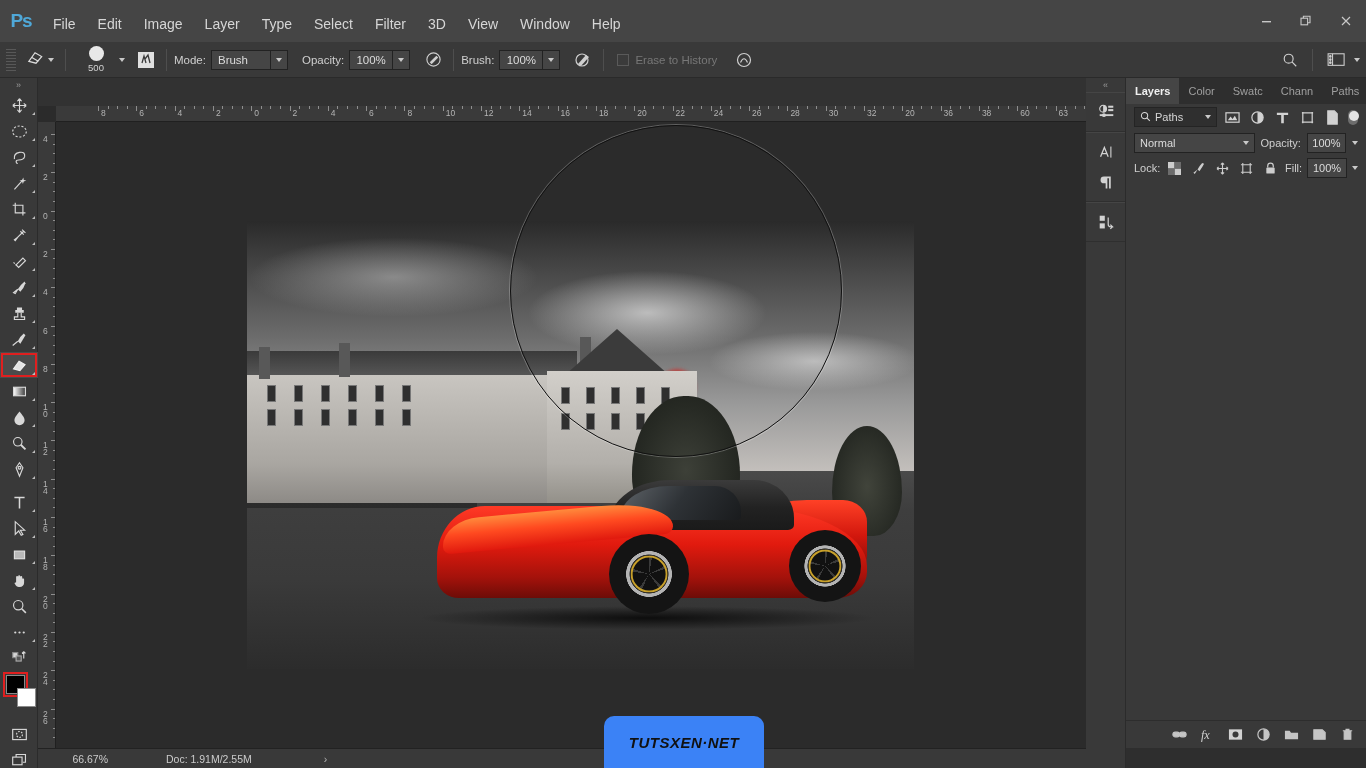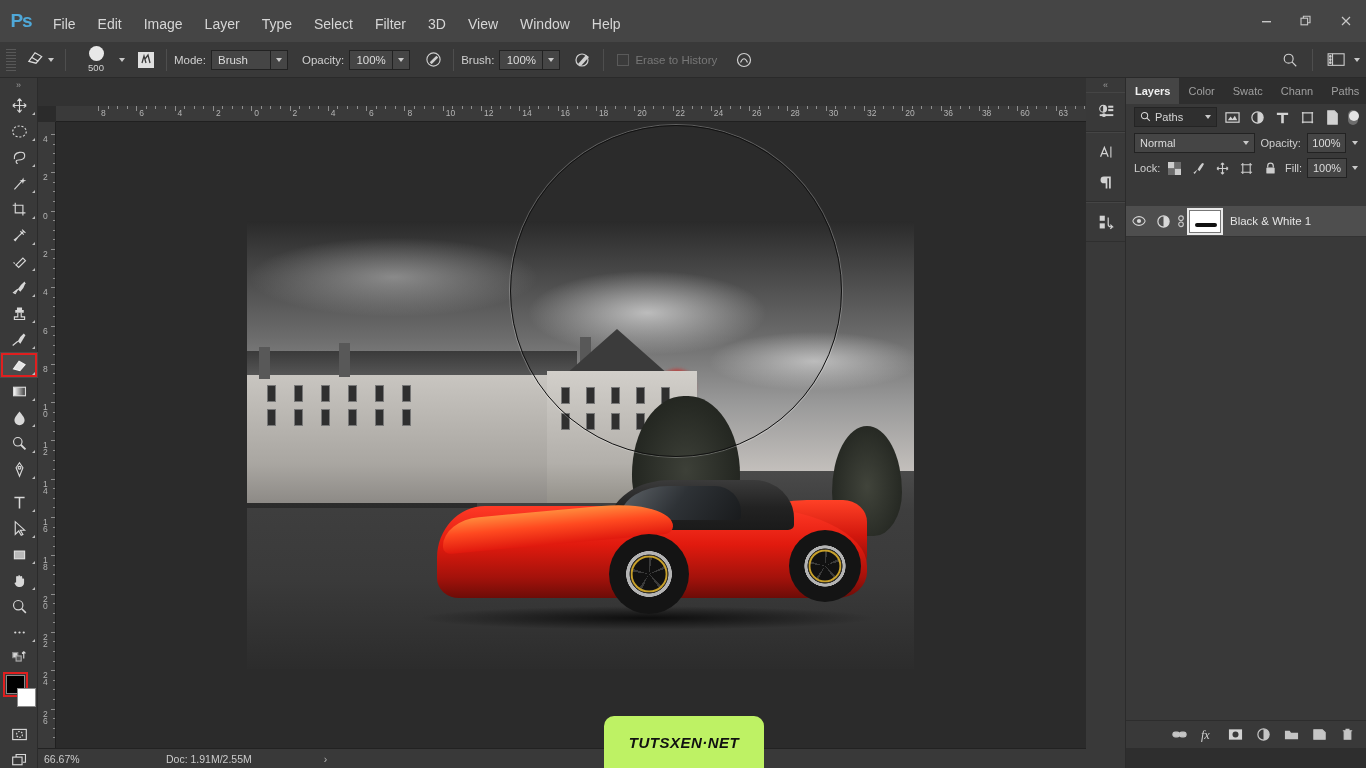--- a/index.html
+++ b/index.html
@@ -222,21 +222,21 @@
     border-radius: 50%; border: 1px solid #111; box-shadow: 0 0 0 1px rgba(255,255,255,.25);
     pointer-events: none;
   }
 
   
   .statusbar {
     position: absolute; left: 38px; bottom: 0; width: 1048px; height: 20px;
     background: #393939; border-top: 1px solid #222; display: flex; align-items: center;
     color: #cbcbcb; font-size: 10.5px;
   }
-  .sb-zoom { width: 70px; padding-left: 6px; }
+  .sb-zoom { width: 70px; padding-left: 6px; text-align: right; }
   .sb-doc { margin-left: 58px; }
   .sb-arrow { margin-left: 72px; color: #b4b4b4; }
 
   
   .railcol { position: absolute; left: 1086px; top: 78px; width: 40px; height: 690px; background: #393939; border-right: 1px solid #2b2b2b; }
   .rail-grip { height: 14px; display: flex; align-items: center; justify-content: center; color: #9a9a9a; font-size: 9px; }
   .rail-group { border-bottom: 1px solid #2f2f2f; border-top: 1px solid #454545; padding: 4px 0; }
   .rail-btn { width: 40px; height: 30px; display: flex; align-items: center; justify-content: center; color: #d2d2d2; }
   .rail-btn svg { width: 17px; height: 17px; fill: #d2d2d2; }
 
@@ -280,21 +280,21 @@
   }
   .layername { color: #e4e4e4; font-size: 11.5px; margin-left: 9px; }
   .panelbottom { position: absolute; left: 0; bottom: 20px; width: 240px; height: 28px; background: #393939; border-top: 1px solid #2d2d2d; display: flex; align-items: center; justify-content: flex-end; padding-right: 6px; gap: 3px; }
   .pb-btn { width: 25px; height: 24px; display: flex; align-items: center; justify-content: center; color: #c5c5c5; }
   .pb-btn svg { width: 15px; height: 15px; fill: #c5c5c5; }
   .panel-statusstrip { position: absolute; left: 0; bottom: 0; width: 240px; height: 20px; background: #2e2e2e; }
 
   
   .watermark {
     position: absolute; left: 604px; top: 716px; width: 160px; height: 52px;
-    background: #bef264; border-radius: 10px 10px 0 0;
+    background: #3b82f6; border-radius: 10px 10px 0 0;
     display: flex; align-items: center; justify-content: center;
     color: #111; font-size: 15px; font-weight: bold; font-style: italic; letter-spacing: .5px;
   }
 </style>
 </head>
 <body>
 
 <div class="app">
 
   <div class="menubar">
@@ -1373,42 +1373,20 @@
             <rect x="2.5" y="6" width="9" height="6.5" rx="1"></rect>
           </svg>
       </div>
       <span class="lbl" style="margin-left:auto">Fill:</span>
       <span class="numbox">100%</span>
       <i class="caret"></i>
     </div>
 
     <div class="layerlist">
 
-      <div class="layerrow selected">
-        <div class="eye">
-          <svg viewBox="0 0 16 16">
-              <path d="M8 3 C4 3 1.4 6 1 8 c.4 2 3 5 7 5 s6.6 -3 7 -5 c-.4 -2 -3 -5 -7 -5 Z" fill="none" stroke="#d8d8d8" stroke-width="1.2"></path>
-              <circle cx="8" cy="8" r="2.4"></circle>
-            </svg>
-        </div>
-        <div class="adj-ic">
-          <svg width="15" height="15" viewBox="0 0 16 16">
-              <circle cx="8" cy="8" r="6" fill="none" stroke="#d8d8d8" stroke-width="1.3"></circle>
-              <path d="M8 2 a6 6 0 0 1 0 12 Z" fill="#d8d8d8"></path>
-            </svg>
-        </div>
-        <div class="link-ic">
-          <svg width="10" height="13" viewBox="0 0 10 14" fill="none" stroke="#c8c8c8" stroke-width="1.2">
-              <rect x="2.5" y="1" width="5" height="5" rx="2.5"></rect>
-              <rect x="2.5" y="7.5" width="5" height="5" rx="2.5"></rect>
-            </svg>
-        </div>
-        <div class="thumb mask"></div>
-        <div class="layername">Black &amp; White 1</div>
-      </div>
 
     </div>
 
     <div class="panelbottom">
       <div class="pb-btn">
         <svg viewBox="0 0 16 16" fill="none" stroke="#c5c5c5" stroke-width="1.3">
             <rect x="1" y="5.5" width="7" height="5" rx="2.5"></rect>
             <rect x="8" y="5.5" width="7" height="5" rx="2.5"></rect>
           </svg>
       </div>

